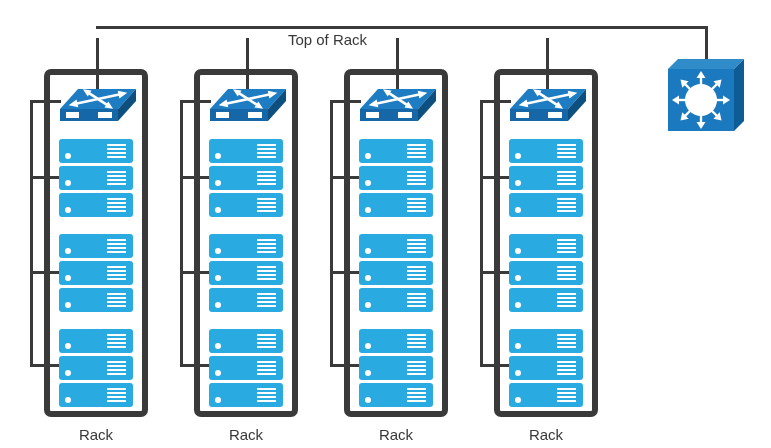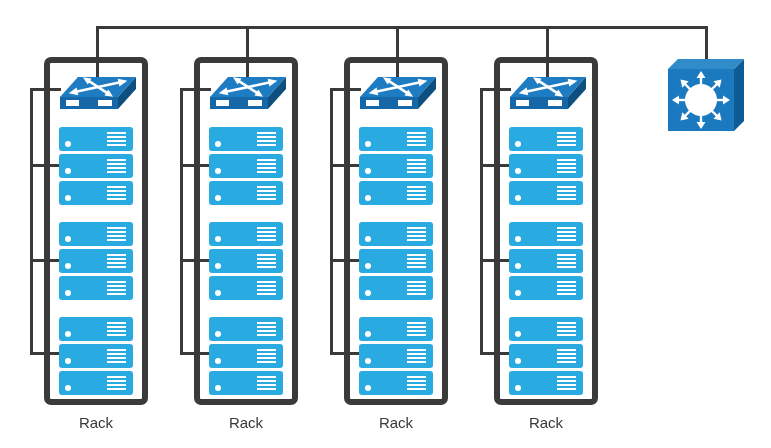--- a/index.html
+++ b/index.html
@@ -9,21 +9,21 @@
   }
   .canvas{position:absolute;left:0;top:0;width:771px;height:448px;}
   .line{position:absolute;background:#3a3a3a;}
   .label{position:absolute;font-size:15px;text-align:center;color:#383838;white-space:nowrap;}
 
   
   .top-link{left:96px;top:26px;width:612px;height:3px;}
   .tor-label{left:265px;top:31px;width:125px;}
 
   
-  .rack-unit{position:absolute;top:0;width:150px;height:436px;}
+  .rack-unit{position:absolute;top:12px;width:150px;height:436px;}
   .uplink{left:66px;top:26px;width:3px;height:58px;}
   .bus{left:0;top:88px;width:3px;height:267px;}
   .stub{left:0;width:31px;height:3px;}
   .stub1{top:88px}.stub2{top:164px}.stub3{top:259px}.stub4{top:352px}
   .rack-frame{
     position:absolute;left:14px;top:57px;width:104px;height:348px;
     border:6px solid #3a3a3a;border-radius:7px;box-sizing:border-box;background:transparent;
   }
   .tor-switch{position:absolute;left:30px;top:73px;width:78px;height:40px;}
   .server{
@@ -44,20 +44,21 @@
   .agg-drop{left:705px;top:26px;width:3px;height:34px;}
   .agg-switch{position:absolute;left:668px;top:59px;width:78px;height:74px;}
   .agg-label{left:652px;top:142px;width:120px;}
 </style>
 </head>
 <body>
 
 <div class="canvas">
 
   <div class="line top-link"></div>
+  <div class="label tor-label">Top of Rack</div>
 
   <div class="rack-unit" style="left:30px;">
     <div class="line uplink"></div>
     <div class="line bus"></div>
     <div class="line stub stub1"></div>
     <div class="line stub stub2"></div>
     <div class="line stub stub3"></div>
     <div class="line stub stub4"></div>
     <div class="rack-frame"></div>
     <svg class="tor-switch" viewBox="0 0 78 40">

